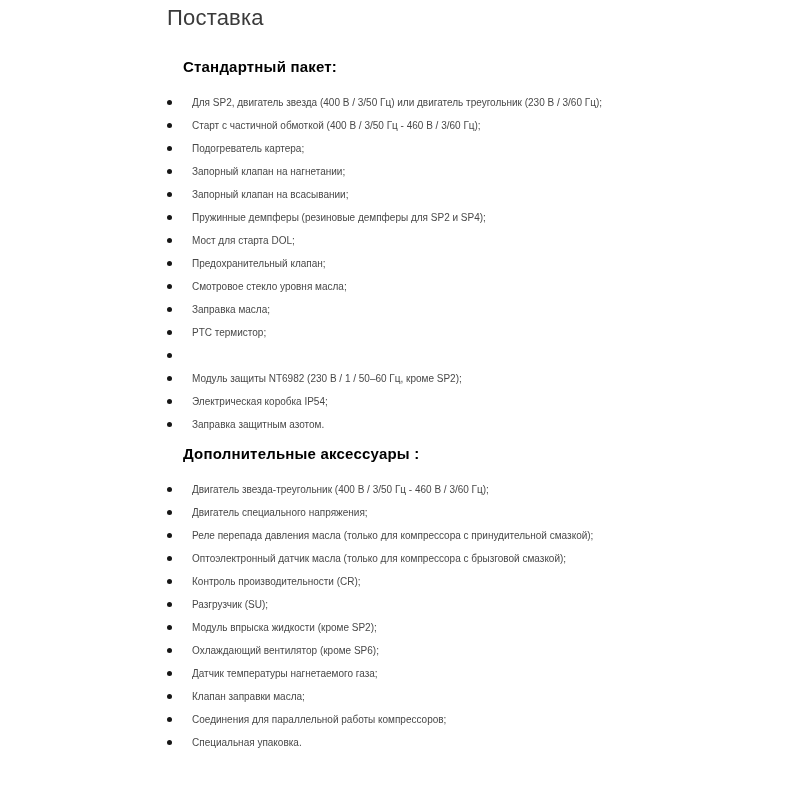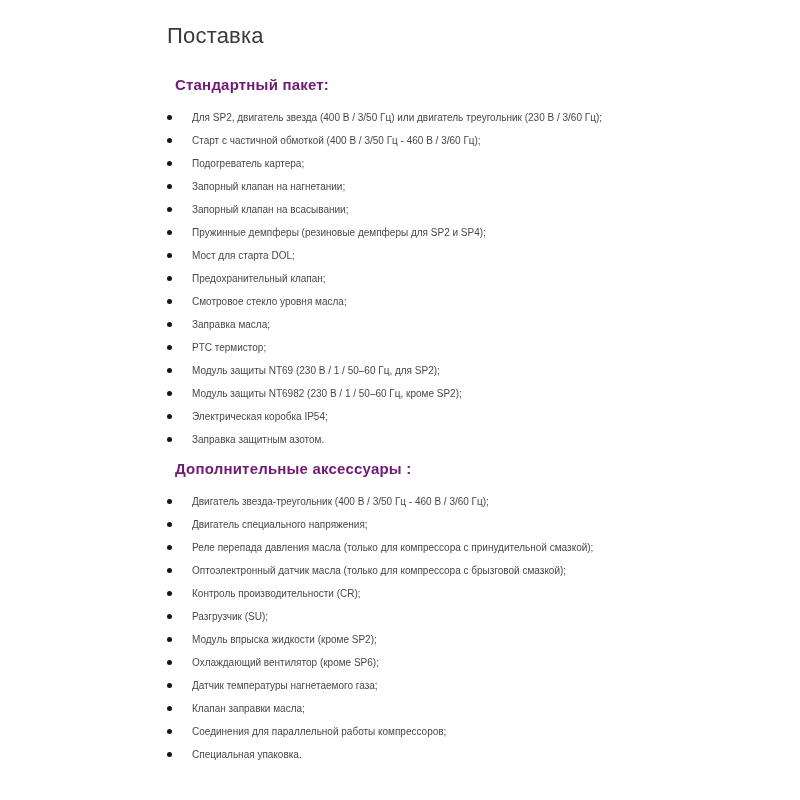--- a/index.html
+++ b/index.html
@@ -12,35 +12,35 @@
     width: 800px;
     height: 800px;
     background: #ffffff;
     overflow: hidden;
     font-family: "Liberation Sans", sans-serif;
     color: #454545;
   }
   .content {
     position: absolute;
     left: 167px;
-    top: 18px;
+    top: 0;
     width: 490px;
   }
   .doc-title {
     margin: 5px 0 0 0;
     font-size: 22px;
     font-weight: 400;
     color: #3a3a3a;
     letter-spacing: 0.2px;
   }
   .section-heading {
-    margin: 8px;
+    margin: 16px;
     font-size: 15px;
     font-weight: 700;
-    color: #701a75;
+    color: #000000;
     letter-spacing: 0.2px;
   }
   .section-heading.first {
     margin-top: 27px;
   }
   .section-heading.second {
     margin-top: 9px;
   }
   ul.items {
     list-style: none;
@@ -118,21 +118,20 @@
         <li class="item">
           <span class="bullet"></span>
           <span class="item-text">Заправка масла;</span>
         </li>
         <li class="item">
           <span class="bullet"></span>
           <span class="item-text">PTC термистор;</span>
         </li>
         <li class="item">
           <span class="bullet"></span>
-          <span class="item-text">Модуль защиты NT69 (230 В / 1 / 50–60 Гц, для SP2);</span>
         </li>
         <li class="item">
           <span class="bullet"></span>
           <span class="item-text">Модуль защиты NT6982 (230 В / 1 / 50–60 Гц, кроме SP2);</span>
         </li>
         <li class="item">
           <span class="bullet"></span>
           <span class="item-text">Электрическая коробка IP54;</span>
         </li>
         <li class="item">

